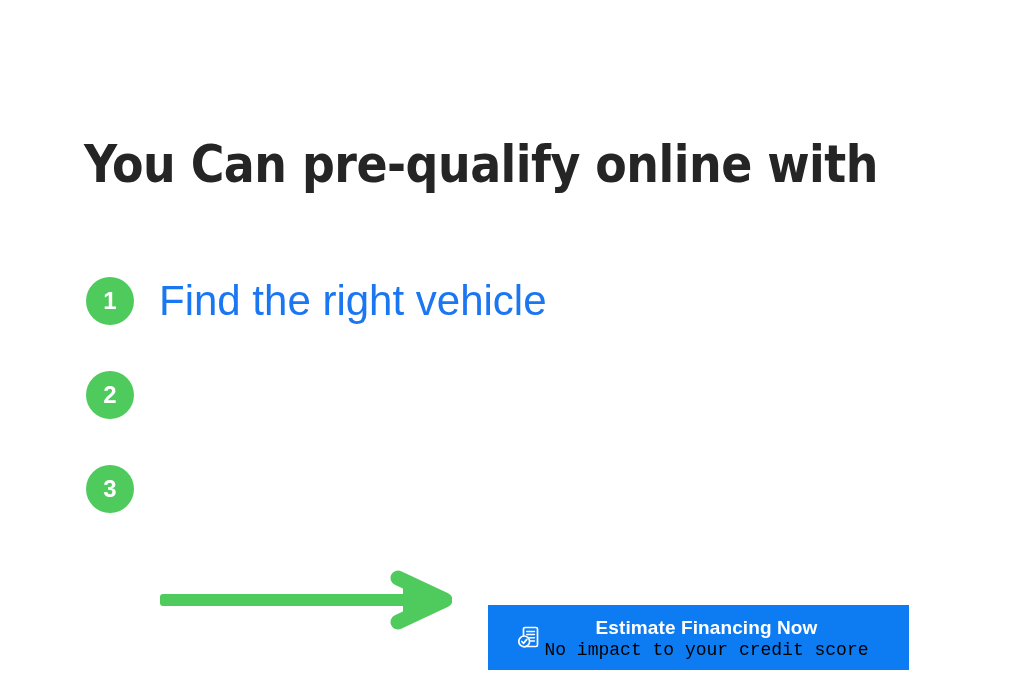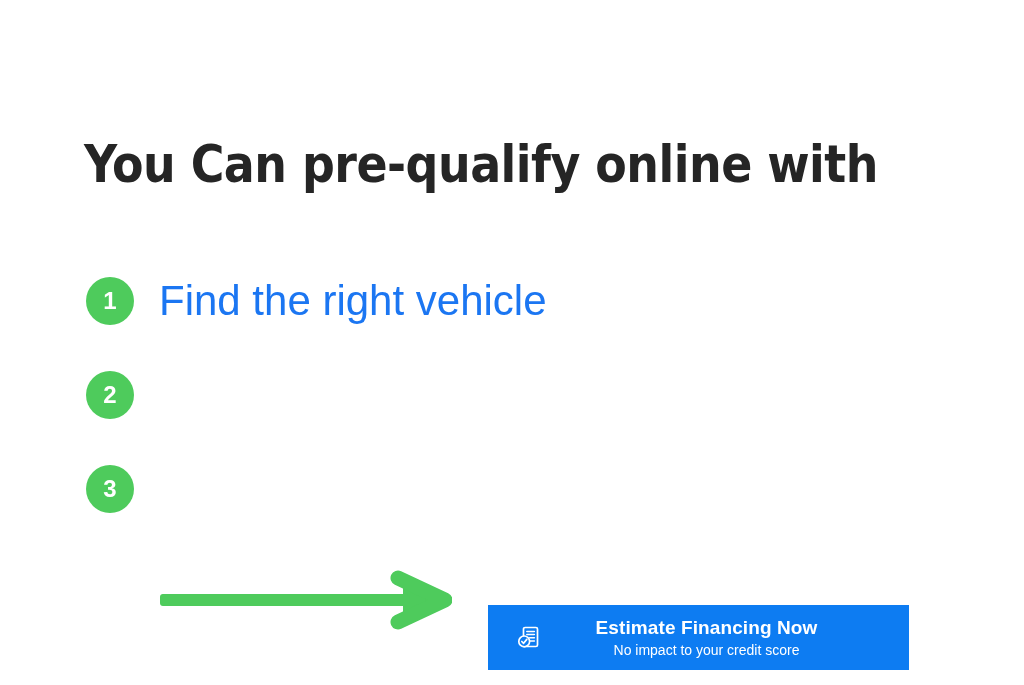--- a/index.html
+++ b/index.html
@@ -122,25 +122,25 @@
     display: block;
     color: #ffffff;
     font-size: 19px;
     font-weight: 700;
     line-height: 24px;
     letter-spacing: 0.1px;
     font-family: "Liberation Sans", sans-serif;
   }
   .cta-sub {
     display: block;
-    color: #ffffff;
-    font-size: 14px;
+    color: #000000;
+    font-size: 18px;
     font-weight: 400;
     line-height: 20px;
-    font-family: Liberation Sans, sans-serif;
+    font-family: Liberation Mono, monospace;
   }
 </style>
 </head>
 <body>
 
 <div class="page">
 
   <h1 class="headline">
     <span class="headline-line">You Can pre-qualify online with</span>
   </h1>

